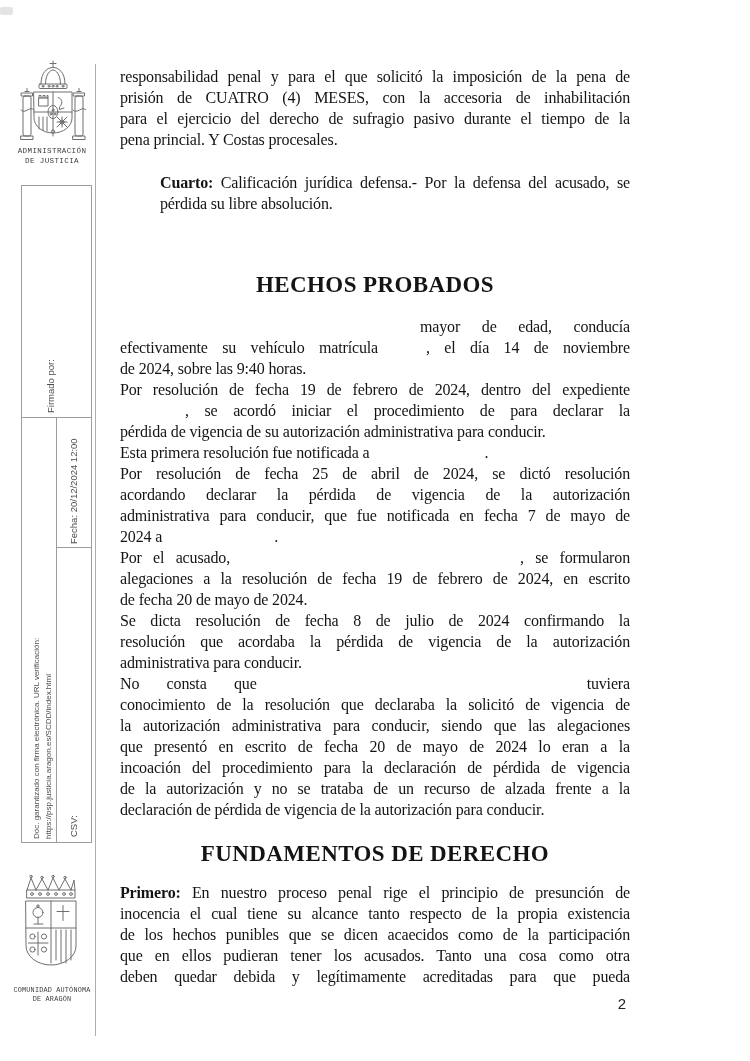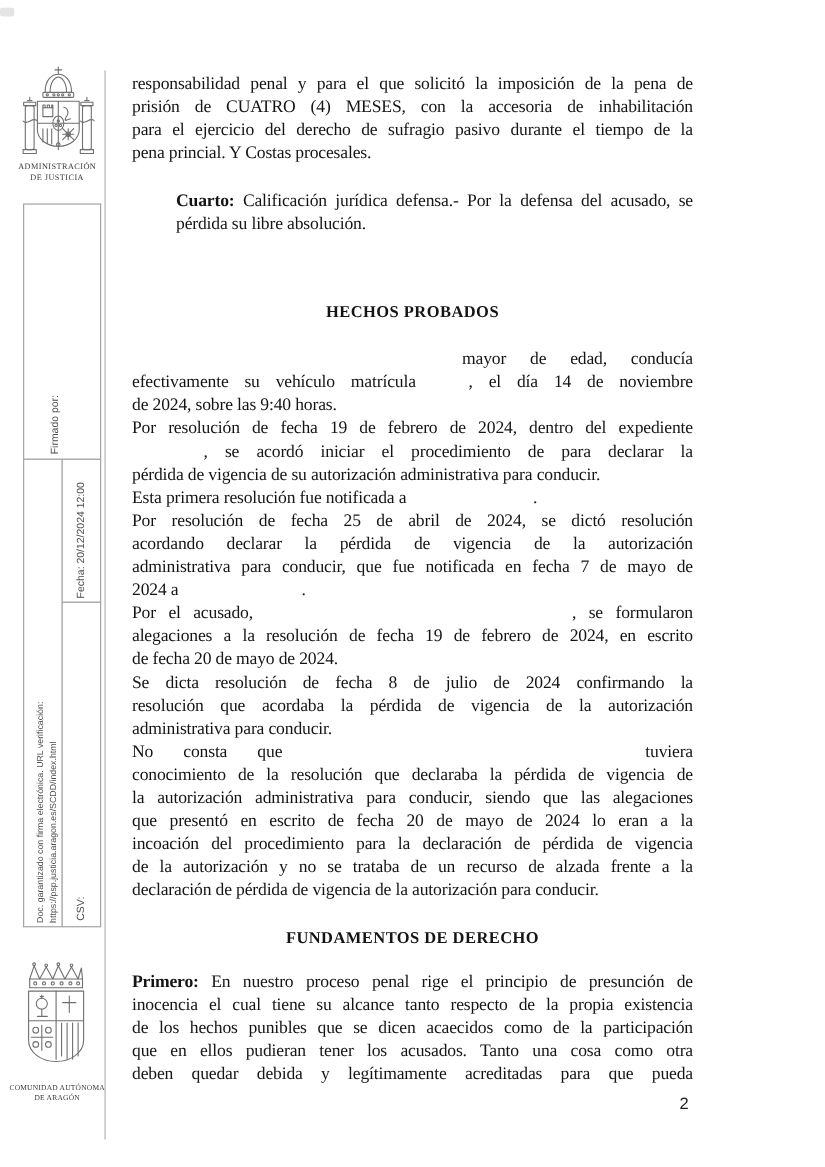--- a/index.html
+++ b/index.html
@@ -9,21 +9,21 @@
 
   
   .smudge{position:absolute;left:0;top:7px;width:13px;height:8px;background:#d9d9d9;border-radius:2px;opacity:.7;}
 
   
   .vrule{position:absolute;left:95px;top:64px;width:1px;height:972px;background:#adadad;}
 
   
   .emblem-top{position:absolute;left:20px;top:60px;width:66px;height:88px;}
   .emblem-bottom{position:absolute;left:14px;top:870px;width:76px;height:112px;}
-  .emblem-caption{position:absolute;text-align:center;font-family:Liberation Serif, serif;color:#3c3c3c;}
+  .emblem-caption{position:absolute;text-align:center;font-family:Liberation Mono, monospace;color:#3c3c3c;}
   .admin-caption{left:4px;top:147px;width:96px;font-size:7.5px;line-height:9.5px;letter-spacing:.4px;}
   .aragon-caption{left:2px;top:986px;width:100px;font-size:6.8px;line-height:8.5px;letter-spacing:.2px;}
 
   
   .sig-cell{position:absolute;border:1px solid var(--line);box-sizing:border-box;background:#fff;}
   .cell-firmado{left:21px;top:185px;width:71px;height:233px;}
   .cell-doc{left:21px;top:417px;width:36px;height:426px;}
   .cell-fecha{left:56px;top:417px;width:36px;height:131px;}
   .cell-csv{left:56px;top:547px;width:36px;height:296px;}
   .vtext{position:absolute;transform-origin:0 0;transform:rotate(-90deg);white-space:nowrap;
@@ -32,21 +32,21 @@
   .vt-fecha{left:11px;top:126px;font-size:9.5px;}
   .vt-csv{left:11px;top:289px;font-size:9.5px;}
   .vt-doc{left:9px;top:421px;font-size:8px;line-height:11.5px;}
 
   
   .doc-body{position:absolute;left:120px;top:66px;width:510px;font-size:16px;line-height:21px;
             color:var(--ink);letter-spacing:-0.15px;}
   .para .line{text-align:justify;}
   .line.just{text-align-last:justify;font-family:Liberation Serif, serif;}
   .gap{display:inline-block;height:2px;vertical-align:baseline;}
-  .heading{text-align:center;font-weight:bold;font-size:15px;letter-spacing:.4px;}
+  .heading{text-align:center;font-weight:bold;font-size:23px;letter-spacing:.4px;}
   [data-block="para-cuarto"]{margin-top:22px;margin-left:40px;}
   [data-block="heading-hechos"]{margin-top:60px;}
   [data-block="para-hechos-1"]{margin-top:21px;}
   [data-block="heading-fundamentos"]{margin-top:23px;}
   [data-block="para-primero"]{margin-top:18px;}
 
   .page-number{position:absolute;left:610px;top:995px;width:24px;text-align:center;
                font-family:"Liberation Sans",sans-serif;font-size:15px;color:#222;}
 
   svg .ol{fill:none;stroke:#6f6f6f;stroke-width:1;stroke-linejoin:round;stroke-linecap:round;}
@@ -186,21 +186,21 @@
         <div class="line just">alegaciones a la resolución de fecha 19 de febrero de 2024, en escrito</div>
         <div class="line">de fecha 20 de mayo de 2024.</div>
       </div>
       <div data-block="para-hechos-6" class="para">
         <div class="line just">Se dicta resolución de fecha 8 de julio de 2024 confirmando la</div>
         <div class="line just">resolución que acordaba la pérdida de vigencia de la autorización</div>
         <div class="line">administrativa para conducir.</div>
       </div>
       <div data-block="para-hechos-7" class="para">
         <div class="line just">No consta que<span class="gap" style="width: 330px;"></span>tuviera</div>
-        <div class="line just">conocimiento de la resolución que declaraba la pérdida de vigencia de</div>
+        <div class="line just">conocimiento de la resolución que declaraba la solicitó de vigencia de</div>
         <div class="line just">la autorización administrativa para conducir, siendo que las alegaciones</div>
         <div class="line just">que presentó en escrito de fecha 20 de mayo de 2024 lo eran a la</div>
         <div class="line just">incoación del procedimiento para la declaración de pérdida de vigencia</div>
         <div class="line just">de la autorización y no se trataba de un recurso de alzada frente a la</div>
         <div class="line">declaración de pérdida de vigencia de la autorización para conducir.</div>
       </div>
       <div data-block="heading-fundamentos" class="heading">FUNDAMENTOS DE DERECHO</div>
       <div data-block="para-primero" class="para">
         <div class="line just"><b>Primero:</b> En nuestro proceso penal rige el principio de presunción de</div>
         <div class="line just">inocencia el cual tiene su alcance tanto respecto de la propia existencia</div>

